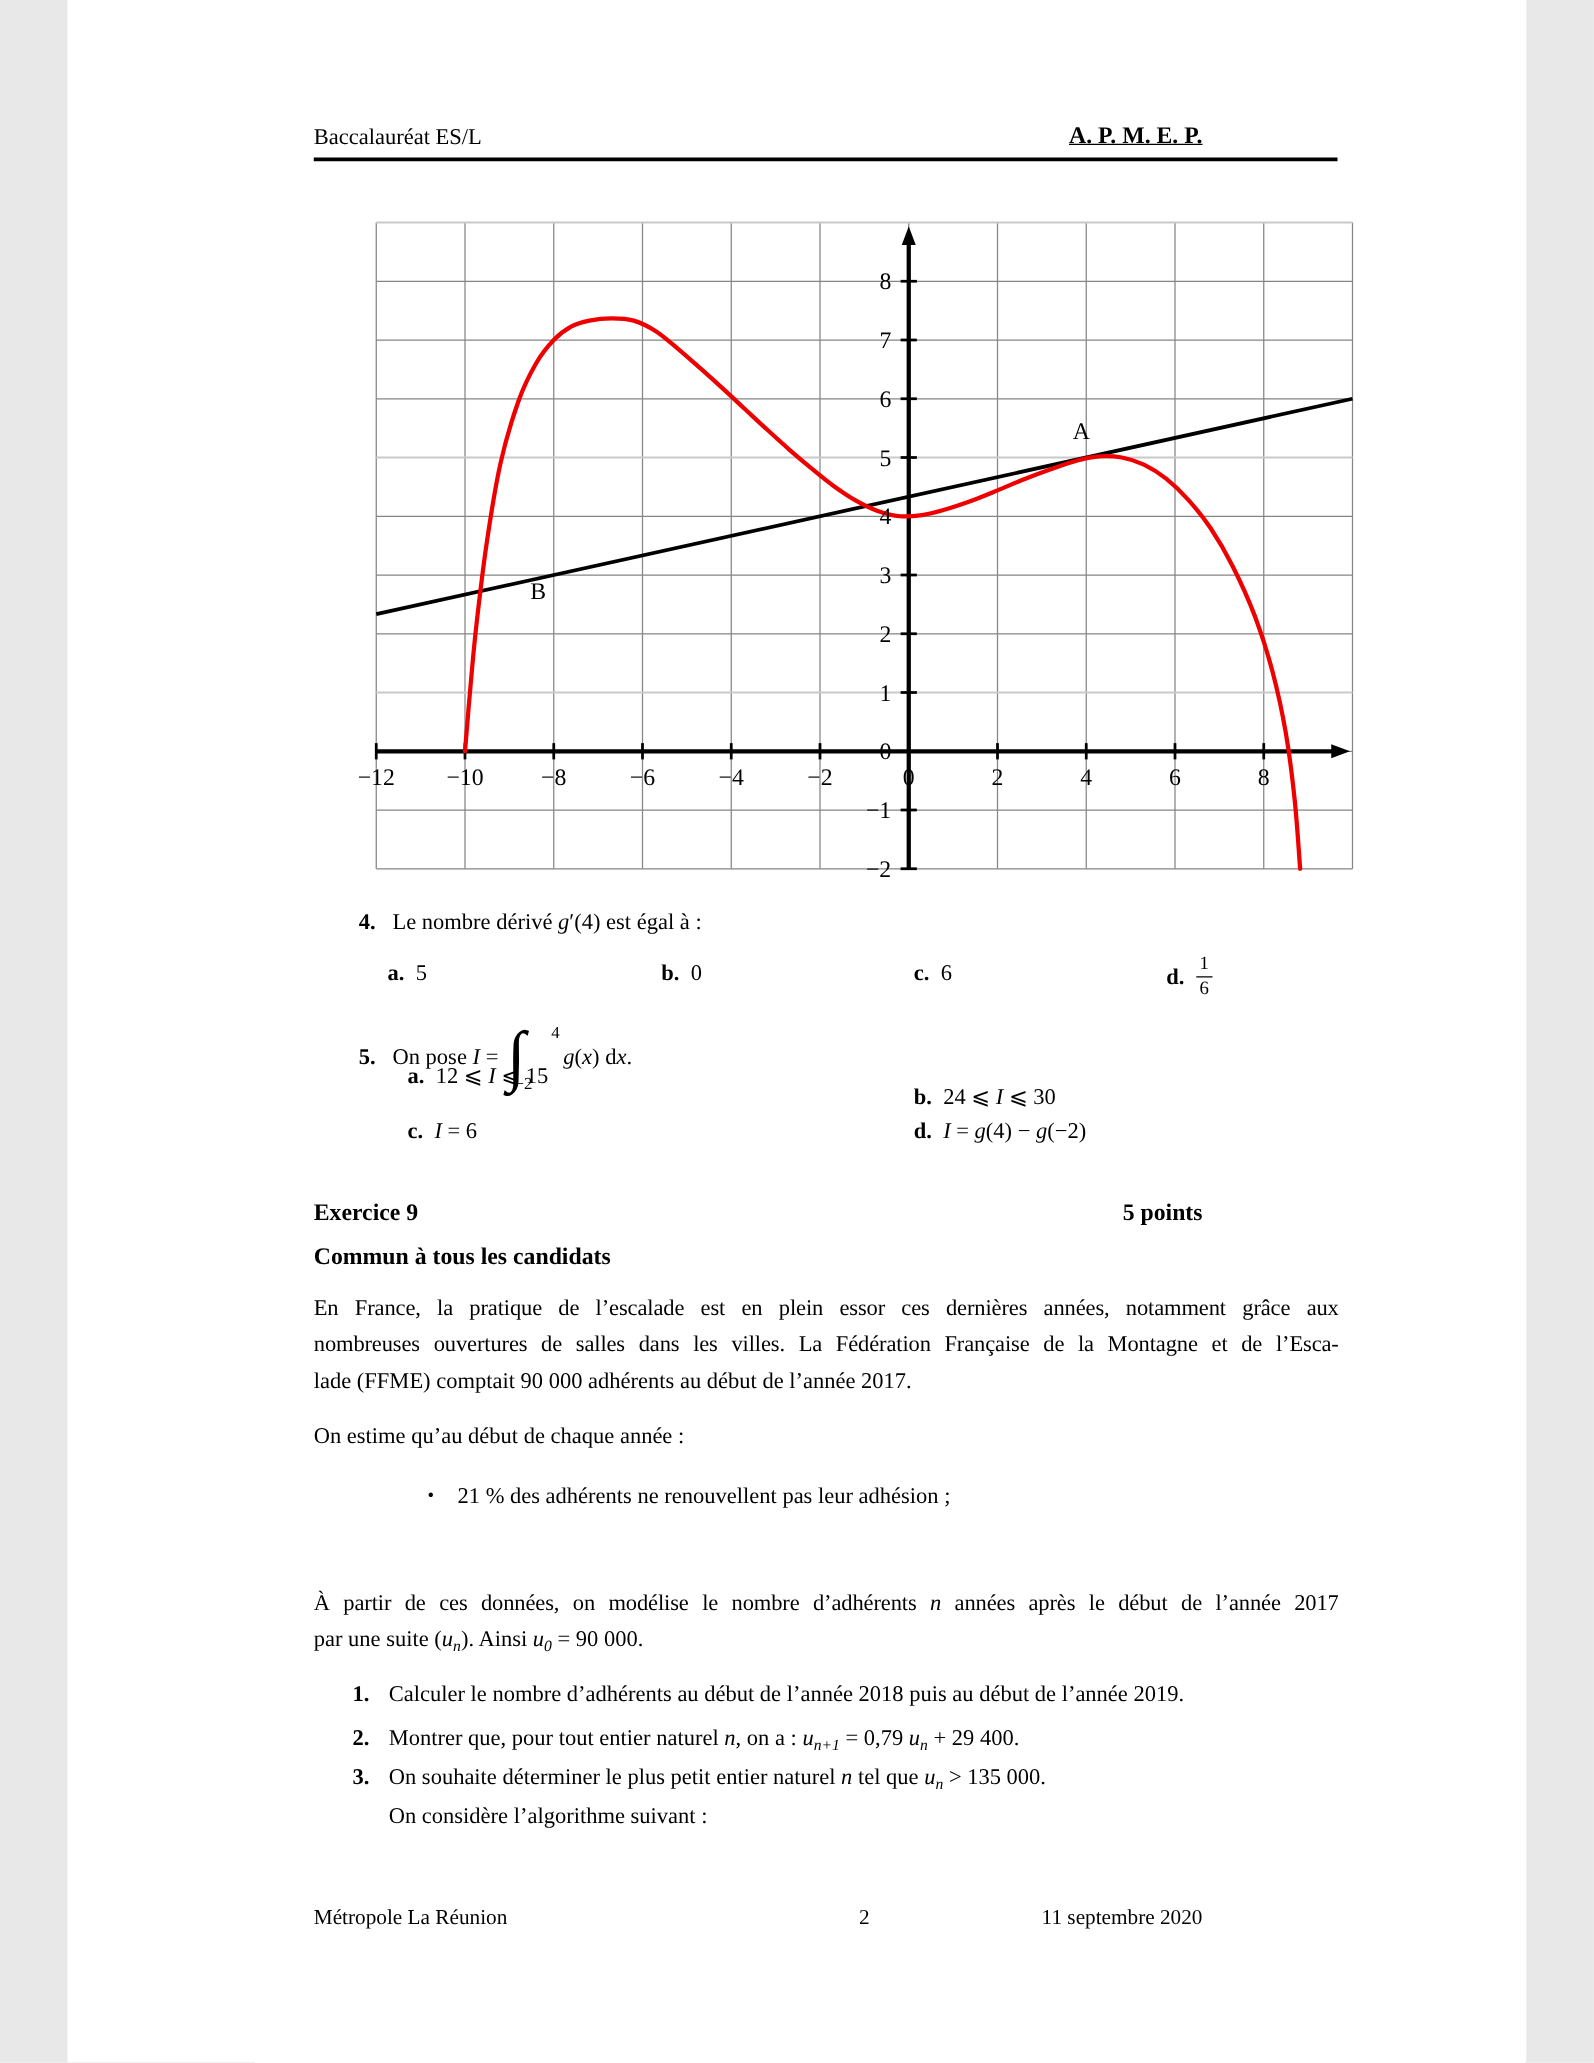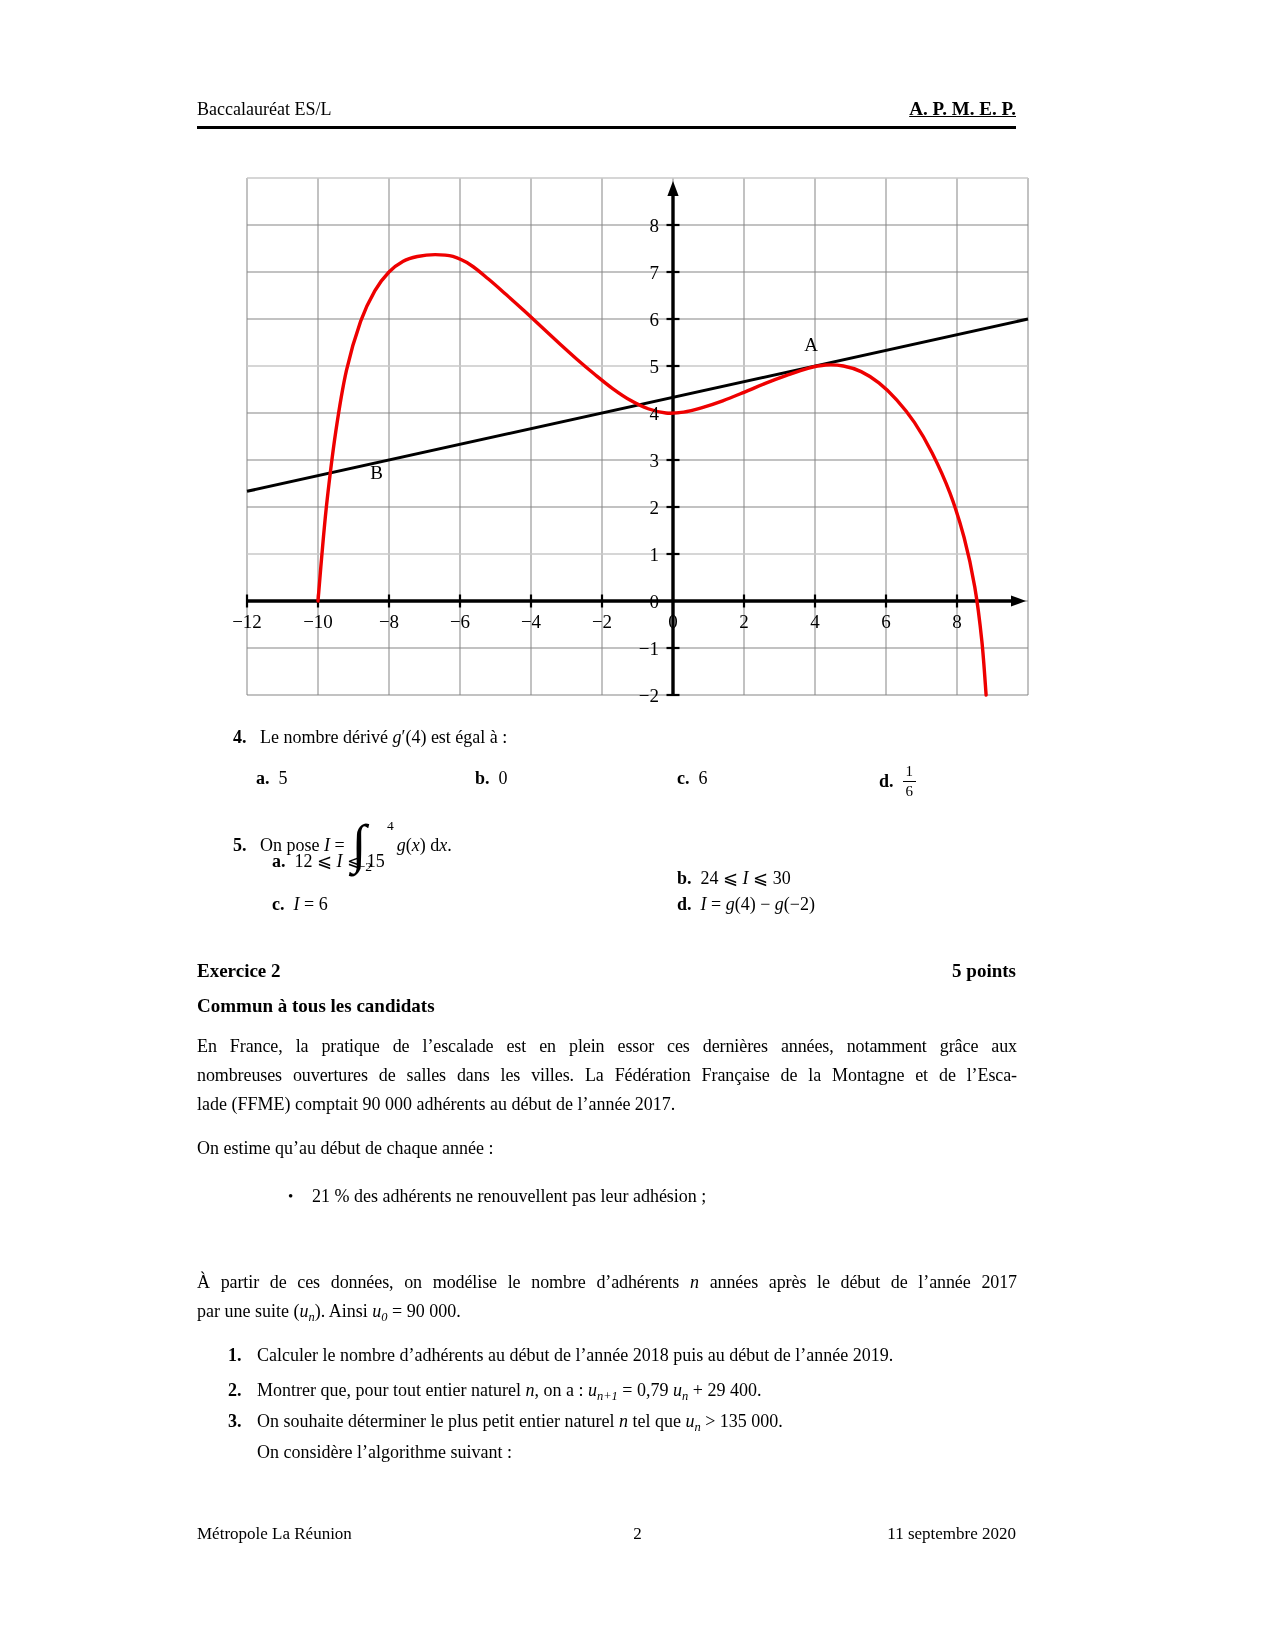--- a/index.html
+++ b/index.html
@@ -1,16 +1,16 @@
 <!DOCTYPE html>
 <html><head>
 <meta charset="utf-8">
 <style>
   html,body{margin:0;padding:0;background:#e8e8e8;}
-  .page{position:relative;width:1275px;height:1650px;background:#ffffff;margin:0 auto;
+  .page{position:relative;width:1167px;height:1650px;background:#ffffff;margin:0 auto;
         font-family:"Liberation Serif","DejaVu Serif","DejaVu Sans",serif;color:#000;font-size:18px;}
   .abs{position:absolute;white-space:nowrap;}
   .hdr-left{top:99px;left:197px;font-size:18px;}
   .hdr-right{top:98px;right:259px;font-weight:bold;font-size:19px;text-decoration:underline;}
   .hdr-rule{position:absolute;top:126px;left:197px;width:819px;height:2.6px;background:#000;}
   #graph-svg{position:absolute;top:0;left:0;}
   #graph-svg text{font-family:"Liberation Serif","DejaVu Serif",serif;fill:#000;}
   .qline{position:absolute;white-space:nowrap;line-height:28px;}
   .qnum{display:inline-block;width:27px;font-weight:bold;}
   .inum{display:inline-block;width:29px;font-weight:bold;}
@@ -158,21 +158,21 @@
   <div class="opt" style="top:867px;left:677px">
     <span class="optlab">b.</span><span><span>24 ⩽ </span><span class="m-i">I</span><span> ⩽ 30</span></span>
   </div>
   <div class="opt" style="top:894px;left:272px">
     <span class="optlab">c.</span><span><span class="m-i">I</span><span> = 6</span></span>
   </div>
   <div class="opt" style="top:894px;left:677px">
     <span class="optlab">d.</span><span><span class="m-i">I</span><span> = </span><span class="m-i">g</span><span>(4) − </span><span class="m-i">g</span><span>(−2)</span></span>
   </div>
 
-  <div class="abs ex-title">Exercice 2</div>
+  <div class="abs ex-title">Exercice 9</div>
   <div class="abs ex-points">5 points</div>
   <div class="abs ex-sub">Commun à tous les candidats</div>
 
   <div class="pline" style="top:1032px">En France, la pratique de l’escalade est en plein essor ces dernières années, notamment grâce aux</div>
   <div class="pline" style="top:1061px">nombreuses ouvertures de salles dans les villes. La Fédération Française de la Montagne et de l’Esca-</div>
   <div class="tline" style="top:1090px;left:197px">lade (FFME) comptait 90 000 adhérents au début de l’année 2017.</div>
 
   <div class="tline" style="top:1134px;left:197px">On estime qu’au début de chaque année :</div>
 
   <div class="tline" style="top:1182px;left:288px">

